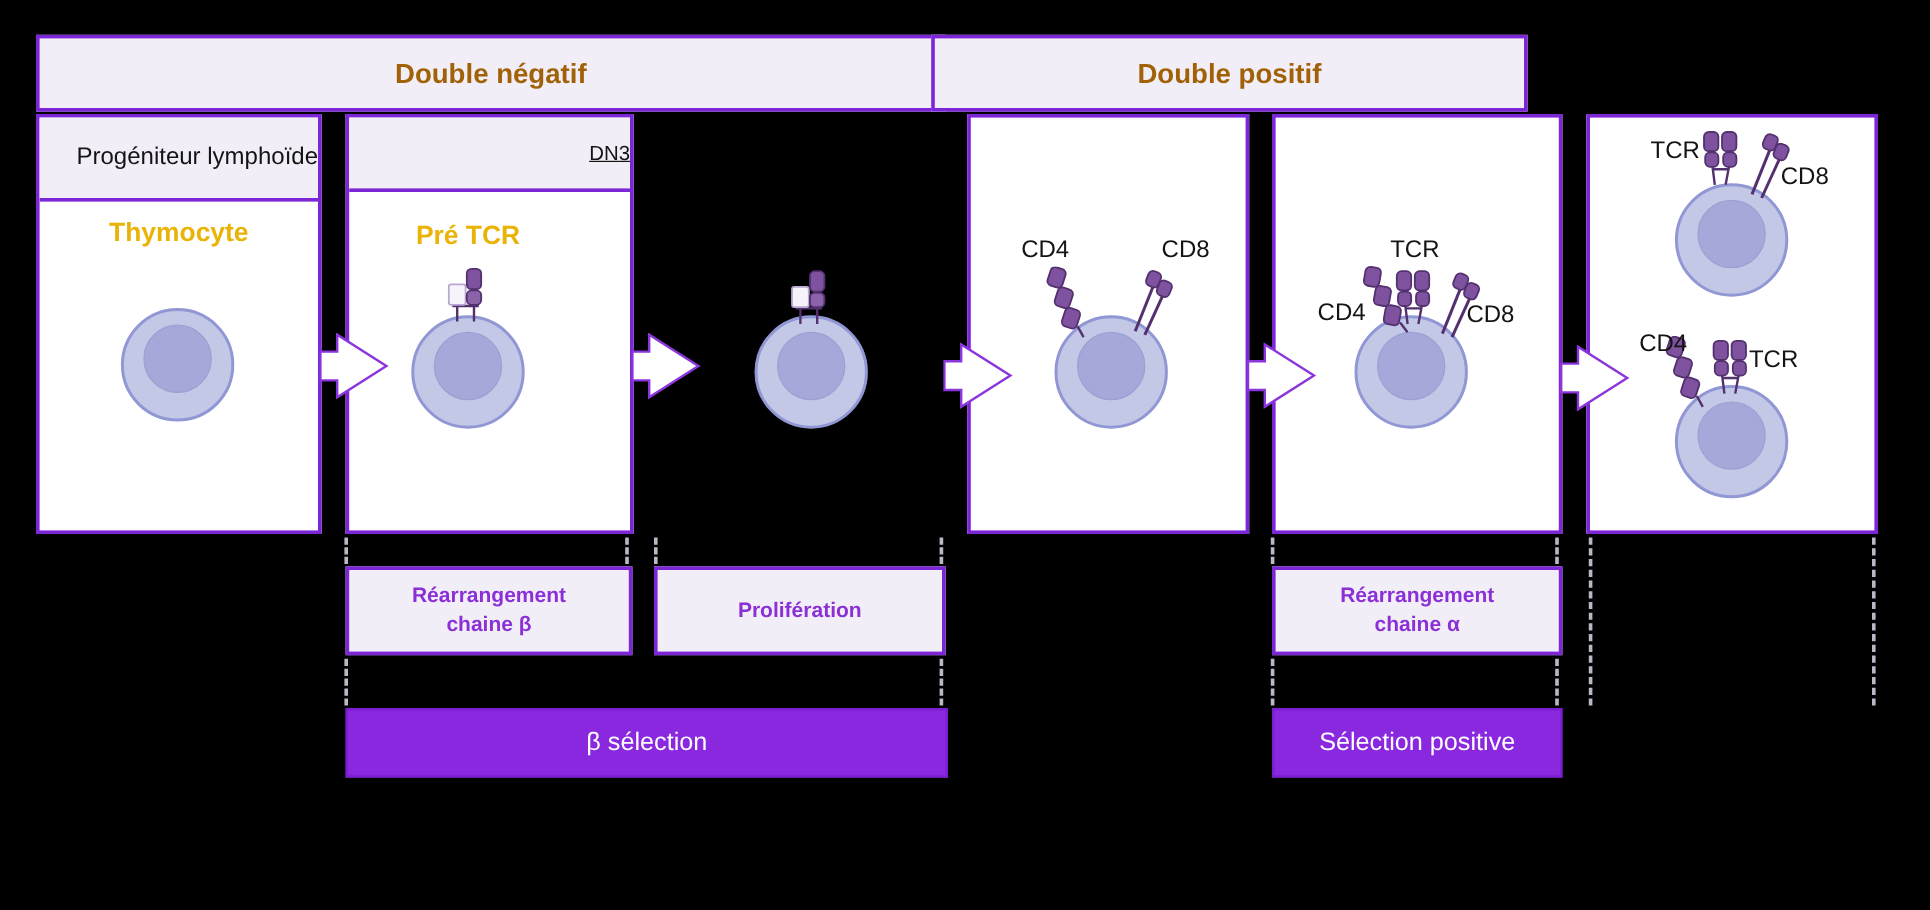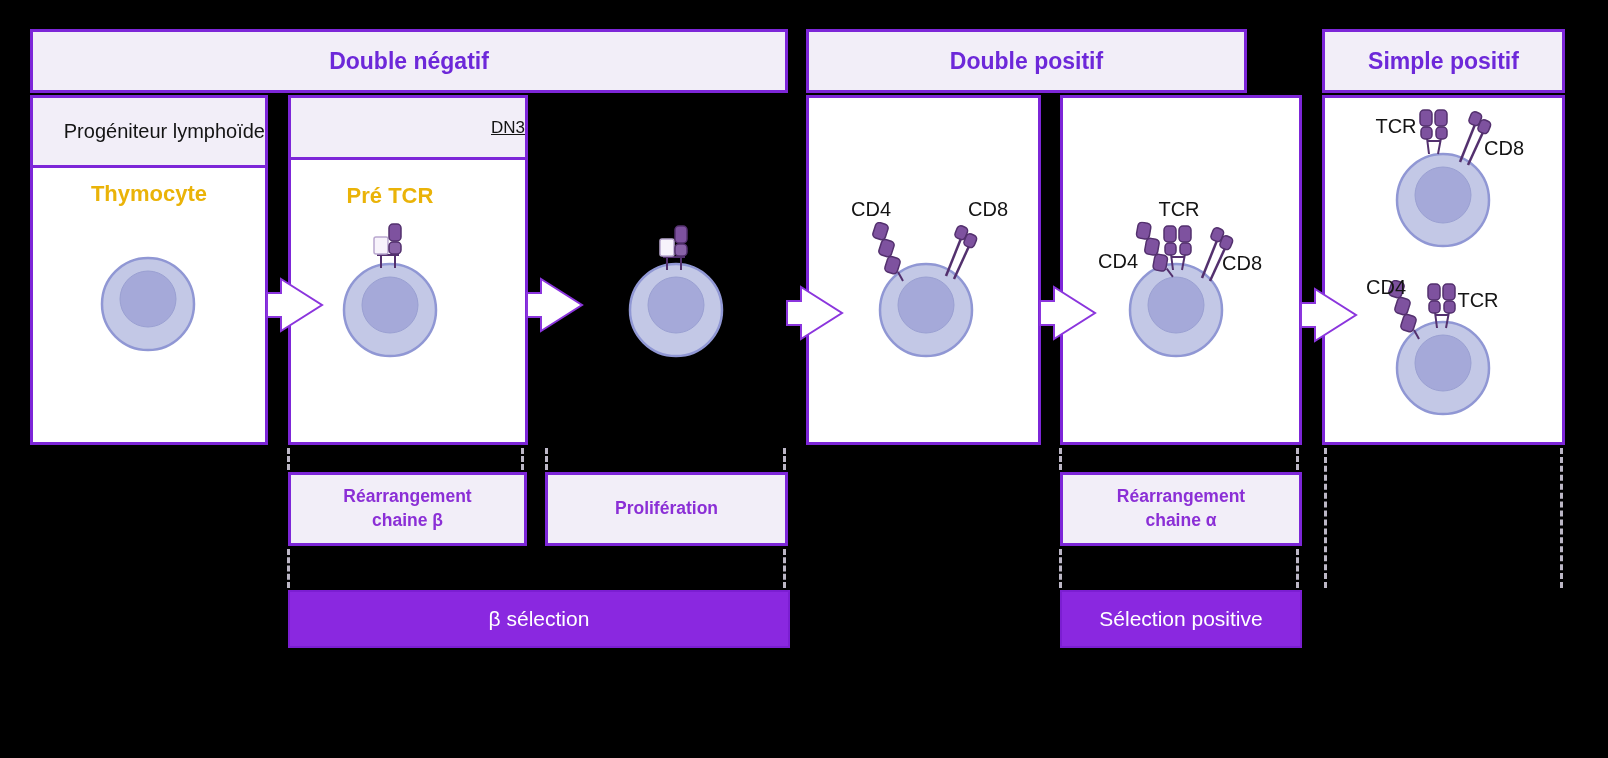--- a/index.html
+++ b/index.html
@@ -5,21 +5,21 @@
   html,body{margin:0;padding:0;background:#000;}
   .canvas{
     position:relative;width:1608px;height:758px;background:#000;
     font-family:"Liberation Sans",sans-serif;overflow:hidden;
     -webkit-font-smoothing:antialiased;
   }
   .hdr{
     position:absolute;top:29px;height:64px;box-sizing:border-box;
     background:#f2eef8;border:3px solid #7d26d8;
     display:flex;align-items:center;justify-content:center;
-    font-size:23px;font-weight:bold;color:#6d28d9;
+    font-size:23px;font-weight:bold;color:#a16207;
   }
   .panel{
     position:absolute;top:95px;height:350px;box-sizing:border-box;
     background:#ffffff;border:3px solid #7d26d8;
   }
   .subhdr{
     position:absolute;left:0;right:0;top:0;box-sizing:border-box;
     background:#f2eef8;border-bottom:3px solid #7d26d8;
     display:flex;align-items:center;justify-content:flex-end;color:#141414;
   }
@@ -50,25 +50,22 @@
   .dash{position:absolute;width:0;border-left:3px dashed #bcb7c6;z-index:1;}
 </style>
 </head>
 <body>
 
 <div class="canvas">
 
   <div class="hdr" style="left:30px;width:758px;">
     <span>Double négatif</span>
   </div>
-  <div class="hdr" style="left:806px;width:441px;">
+  <div class="hdr" style="left:776px;width:497px;">
     <span>Double positif</span>
-  </div>
-  <div class="hdr" style="left:1322px;width:243px;">
-    <span>Simple positif</span>
   </div>
 
   <div class="panel" style="left:30px;width:238px;">
     <div class="subhdr tall">
       <span>Progéniteur lymphoïde</span>
     </div>
   </div>
   <span class="plabel" style="left:149px;top:194px;">Thymocyte</span>
   <svg class="cell" style="left:93px;top:249px;" width="110" height="110">
     <circle cx="55" cy="55" r="46" fill="#c3c8e6" stroke="#9097d4" stroke-width="2.5"></circle>

